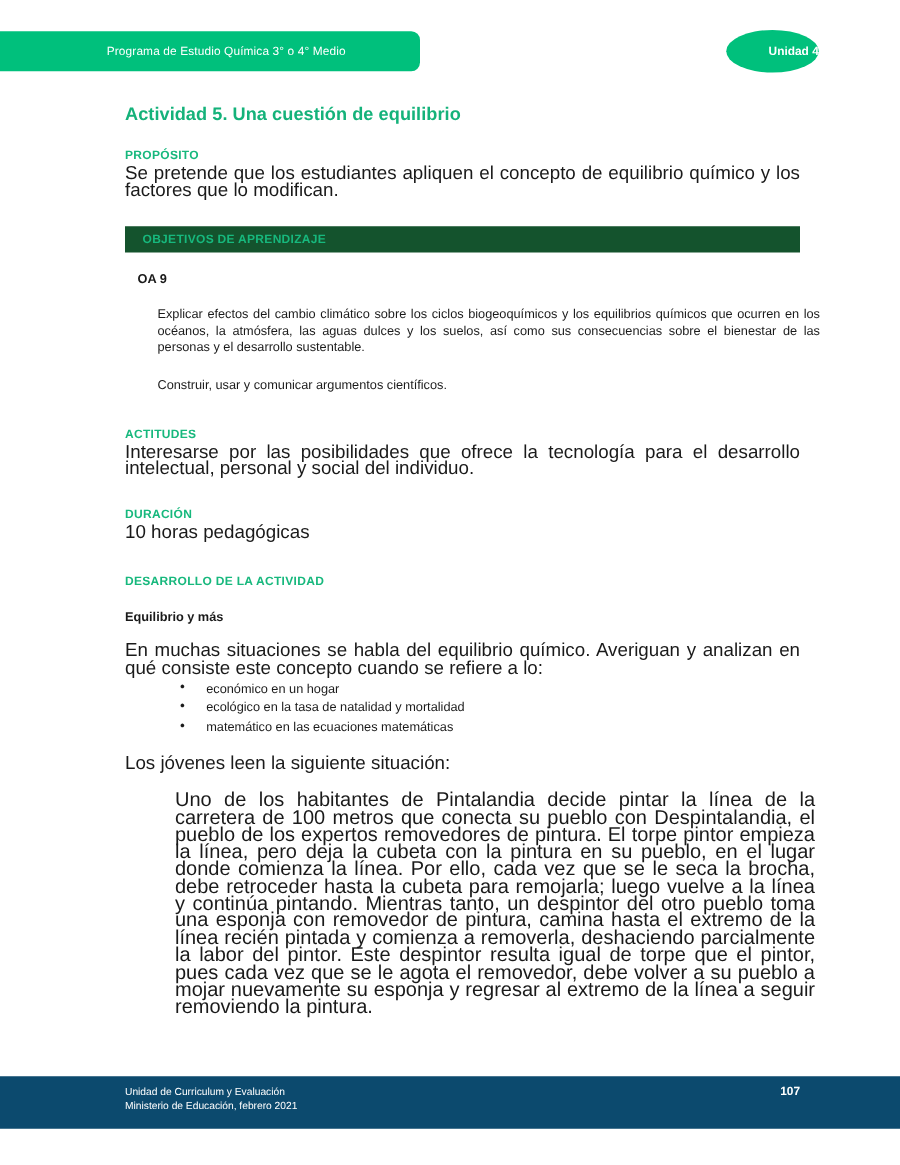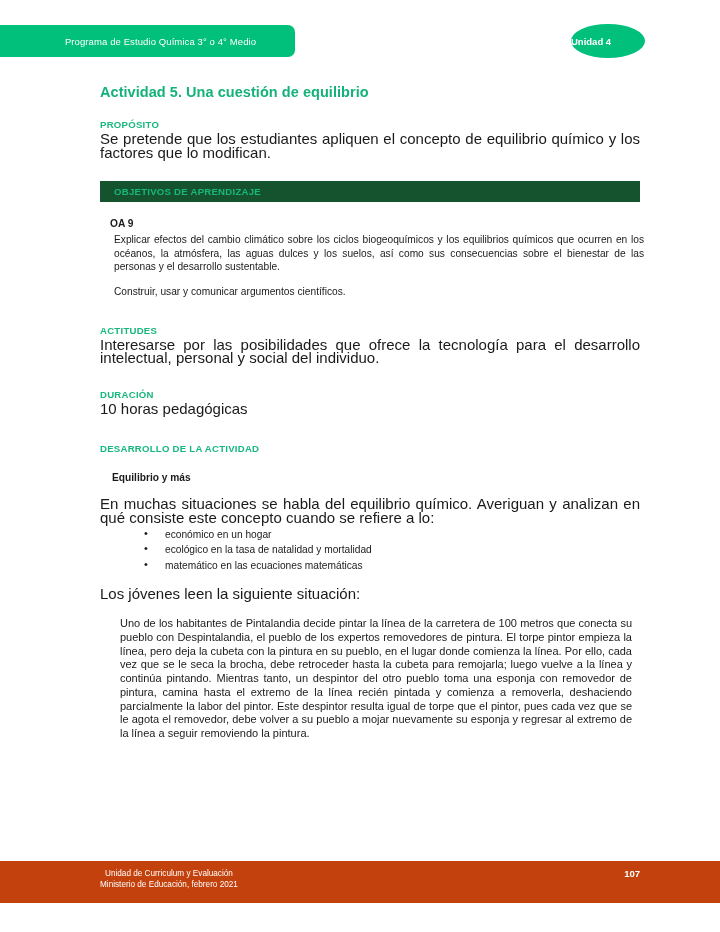--- a/index.html
+++ b/index.html
@@ -21,48 +21,48 @@
     position: absolute;
     top: 25px;
     left: 0;
     width: 100%;
     height: 32px;
   }
   .header-banner {
     position: absolute;
     left: 0;
     top: 0;
-    width: 295px;
+    width: 336px;
     height: 32px;
     background: #00c07c;
     border-top-right-radius: 7px;
     border-bottom-right-radius: 7px;
     display: flex;
     align-items: center;
     justify-content: center;
     box-sizing: border-box;
     padding-left: 26px;
   }
   .header-banner-text {
     color: #ffffff;
     font-size: 9.5px;
     letter-spacing: 0.1px;
     white-space: nowrap;
   }
   .unit-badge {
     position: absolute;
-    right: 75px;
+    right: 65px;
     top: -1px;
     width: 74px;
     height: 34px;
     background: #00c07c;
     border-radius: 50%;
     display: flex;
     align-items: center;
-    justify-content: flex-start;
+    justify-content: flex-end;
   }
   .unit-badge-text {
     color: #ffffff;
     font-size: 9.5px;
     font-weight: bold;
     white-space: nowrap;
   }
 
   
   .content {
@@ -114,37 +114,37 @@
     padding-left: 10px;
   }
   .oa-label {
     font-size: 10.2px;
     font-weight: bold;
     margin: 0 0 1px 0;
   }
   .oa-body {
     font-size: 10.2px;
     line-height: 13.6px;
-    margin: 4px;
+    margin: 16px;
     text-align: justify;
     width: 530px;
   }
   .oa-block-2 {
     margin-top: 11px;
     padding-left: 10px;
   }
 
   .gap-actitudes { margin-top: 26px; }
   .gap-duracion  { margin-top: 24px; }
   .gap-desarrollo{ margin-top: 28px; }
 
   .sub-bold {
     font-size: 10.2px;
     font-weight: bold;
-    margin: 18px 0 0 12px;
+    margin: 18px 0 0 0;
   }
 
   .para-spaced {
     margin-top: 14px;
   }
 
   .bullets {
     list-style: none;
     margin: 2px 0 0 0;
     padding: 0;
@@ -158,36 +158,35 @@
   .bullets li::before {
     content: "\2022";
     position: absolute;
     left: 44px;
     top: -1px;
     font-size: 11px;
   }
 
   .story {
     margin-top: 16px;
-    margin-left: 20px;
+    margin-left: 40px;
     width: 512px;
-    font-size: 11px;
+    font-size: 16px;
     line-height: 13.8px;
     text-align: justify;
   }
 
   
   .footer {
     position: absolute;
     left: 0;
     bottom: 29px;
     width: 100%;
     height: 42px;
-    background: #c2410c;
-    text-align: center;
+    background: #0c4a6e;
   }
   .footer-inner {
     position: absolute;
     left: 100px;
     right: 80px;
     top: 7px;
     display: flex;
     justify-content: space-between;
     align-items: flex-start;
   }

